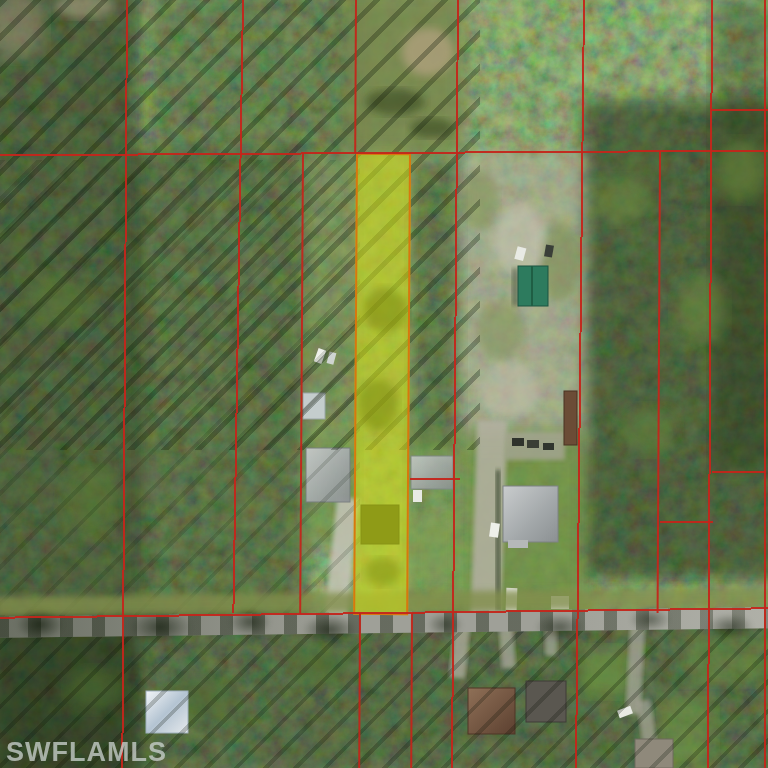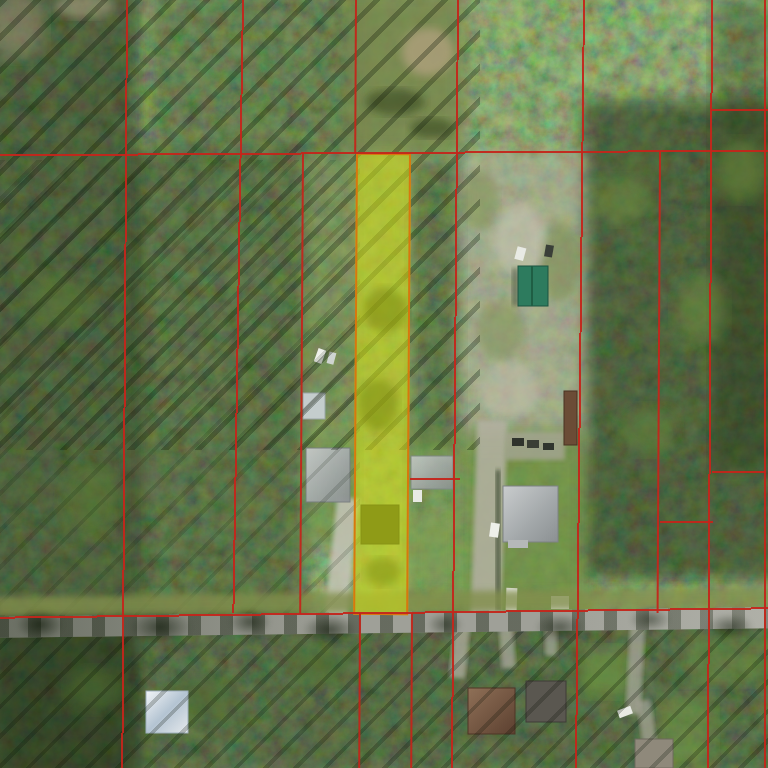--- a/index.html
+++ b/index.html
@@ -215,14 +215,15 @@
   <div class="vline" style="left:659px;top:152px;height:461px;transform:rotate(.3deg)"></div>
   <div class="vline" style="left:711px;top:0;height:768px;transform:rotate(.3deg)"></div>
   <div class="vline" style="left:764px;top:0;height:768px"></div>
   <div class="hline" style="left:0;top:152px;width:768px;transform:rotate(-.35deg)"></div>
   <div class="hline" style="left:711px;top:109px;width:57px"></div>
   <div class="hline" style="left:410px;top:478px;width:50px"></div>
   <div class="hline" style="left:660px;top:521px;width:53px"></div>
   <div class="hline" style="left:712px;top:471px;width:54px"></div>
   <div class="hline" style="left:-2px;top:612px;width:772px;transform:rotate(-.7deg)"></div>
 
+  <div class="wm">SWFLAMLS</div>
 
 </div>
 
 </body></html>

